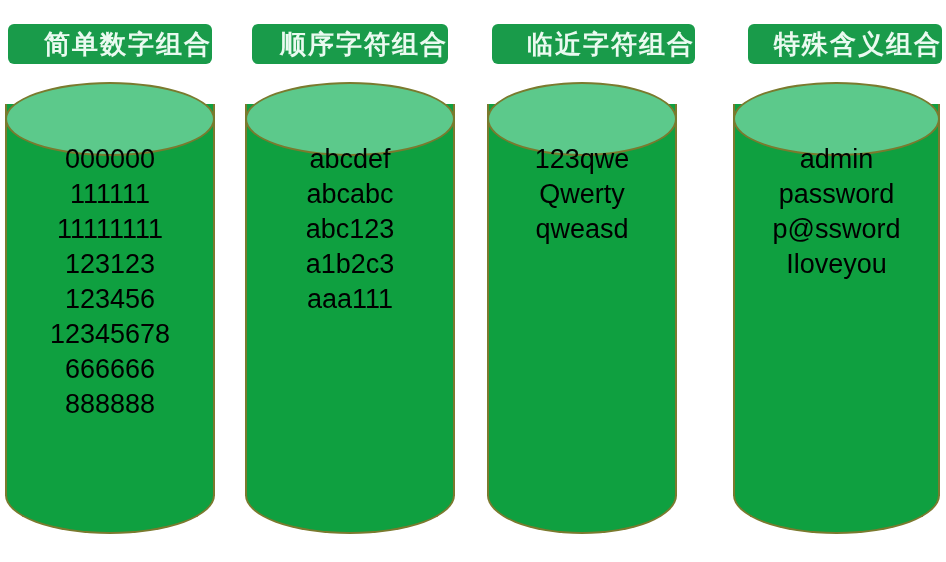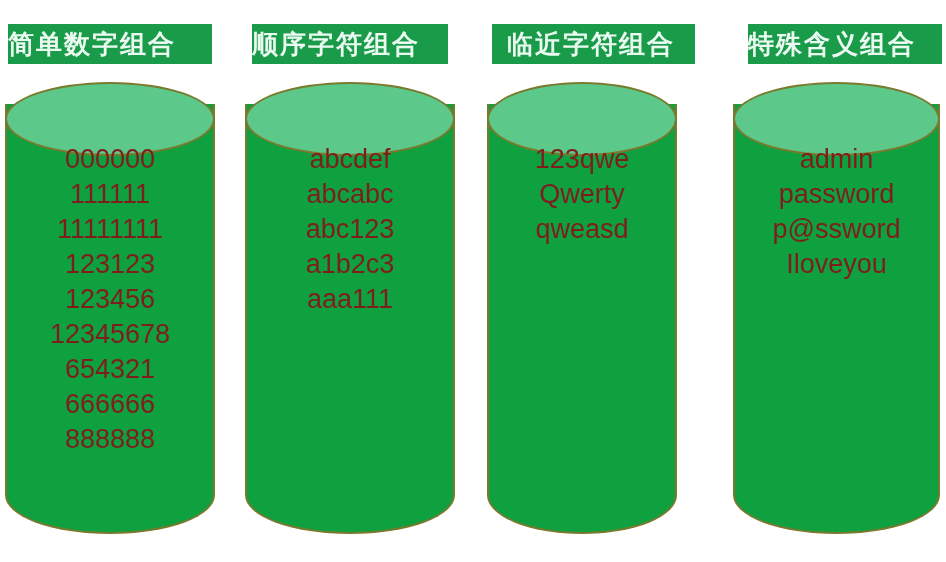--- a/index.html
+++ b/index.html
@@ -30,21 +30,22 @@
 
   
   .header-box {
     position: absolute;
     top: 24px;
     height: 40px;
     background: #199b4a;
     box-sizing: border-box;
     display: flex;
     align-items: center;
-    justify-content: flex-start;
+    justify-content: flex-end;
+    border-radius: 6px;
   }
   .header-text {
     color: #eafaf0;
     font-family: "DejaVu Serif", "Liberation Serif", serif;
     font-size: 26px;
     font-weight: 700;
     letter-spacing: 2px;
     white-space: nowrap;
     line-height: 1;
   }
@@ -85,21 +86,21 @@
     position: absolute;
     left: 0;
     right: 0;
     z-index: 3;
     text-align: center;
     padding: 0;
     margin: 0;
     list-style: none;
   }
   .word-item {
-    color: #7f1d1d;
+    color: #000000;
     font-family: "Liberation Sans", sans-serif;
     font-size: 27px;
     line-height: 35px;
     white-space: nowrap;
   }
 
   
   .col-0 .header-box { left: 8px;   width: 204px; }
   .col-1 .header-box { left: 252px; width: 196px; }
   .col-2 .header-box { left: 492px; width: 203px; padding-left: 15px; }
@@ -127,21 +128,20 @@
     <div class="cylinder">
       <div class="cyl-body"></div>
       <div class="cyl-top"></div>
       <ul class="word-list">
         <li class="word-item">000000</li>
         <li class="word-item">111111</li>
         <li class="word-item">11111111</li>
         <li class="word-item">123123</li>
         <li class="word-item">123456</li>
         <li class="word-item">12345678</li>
-        <li class="word-item">654321</li>
         <li class="word-item">666666</li>
         <li class="word-item">888888</li>
       </ul>
     </div>
   </div>
 
   <div class="column col-1">
     <div class="header-box">
       <span class="header-text">顺序字符组合</span>
     </div>

